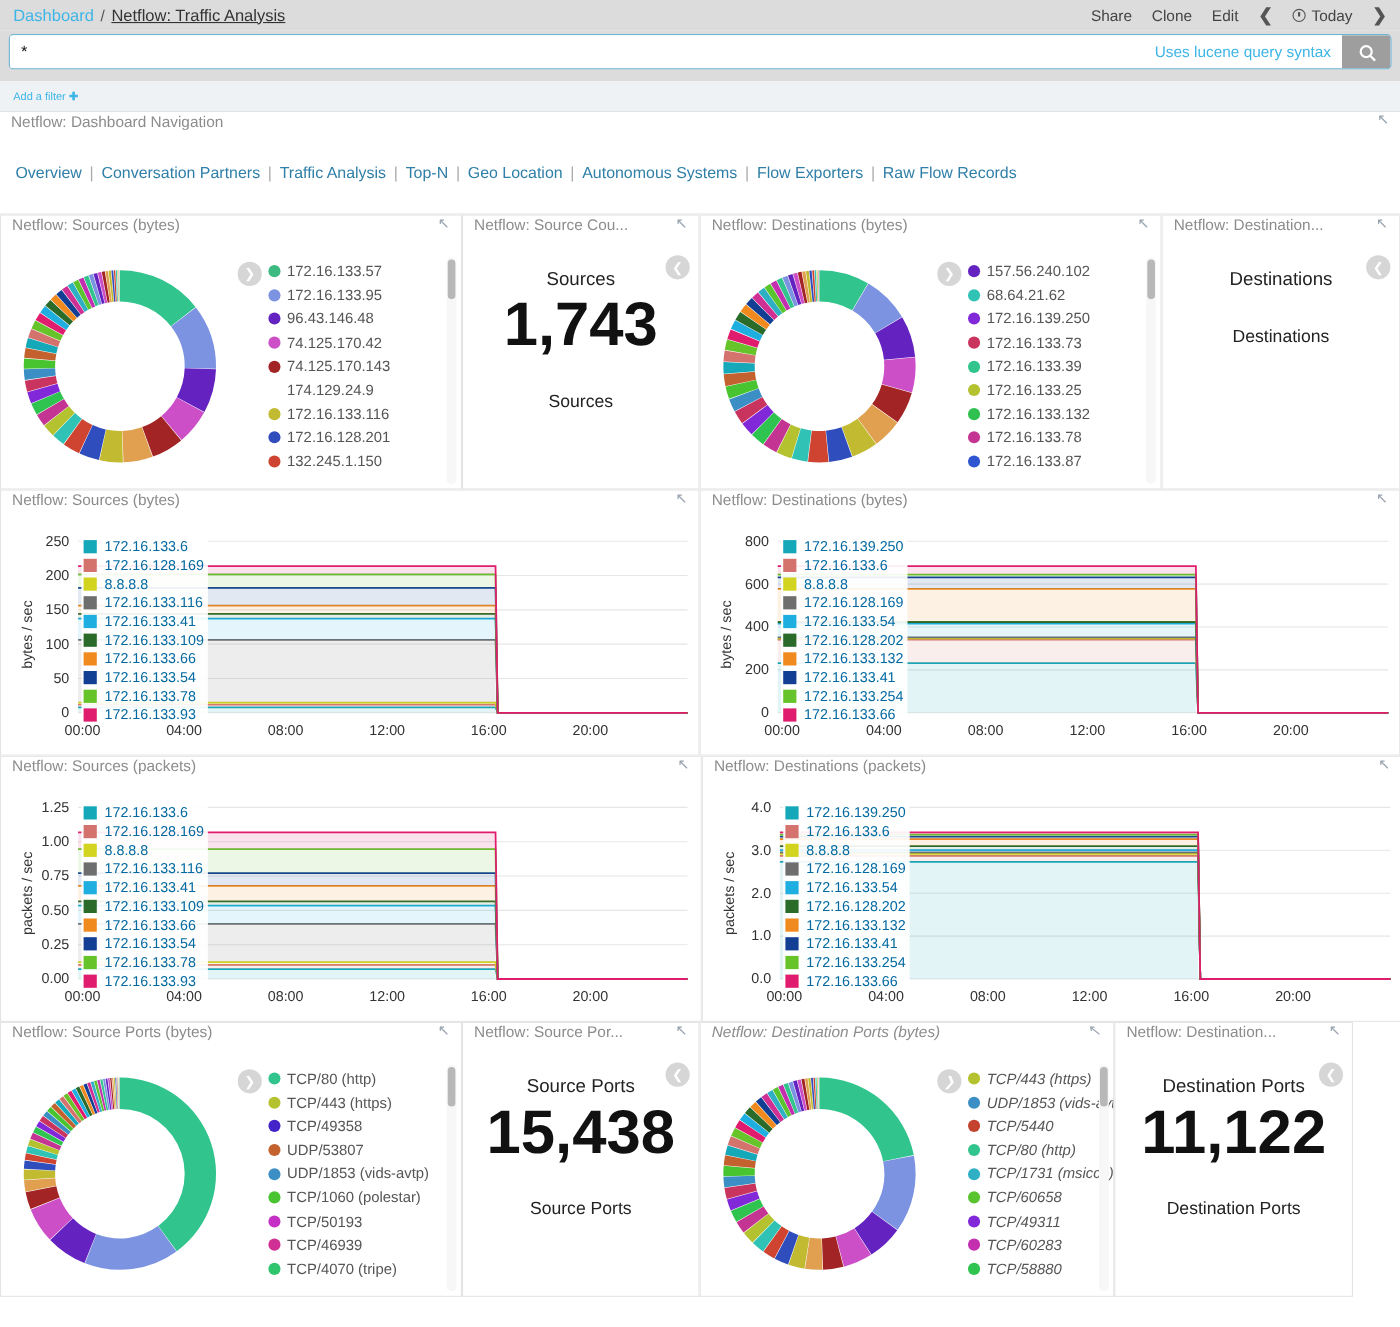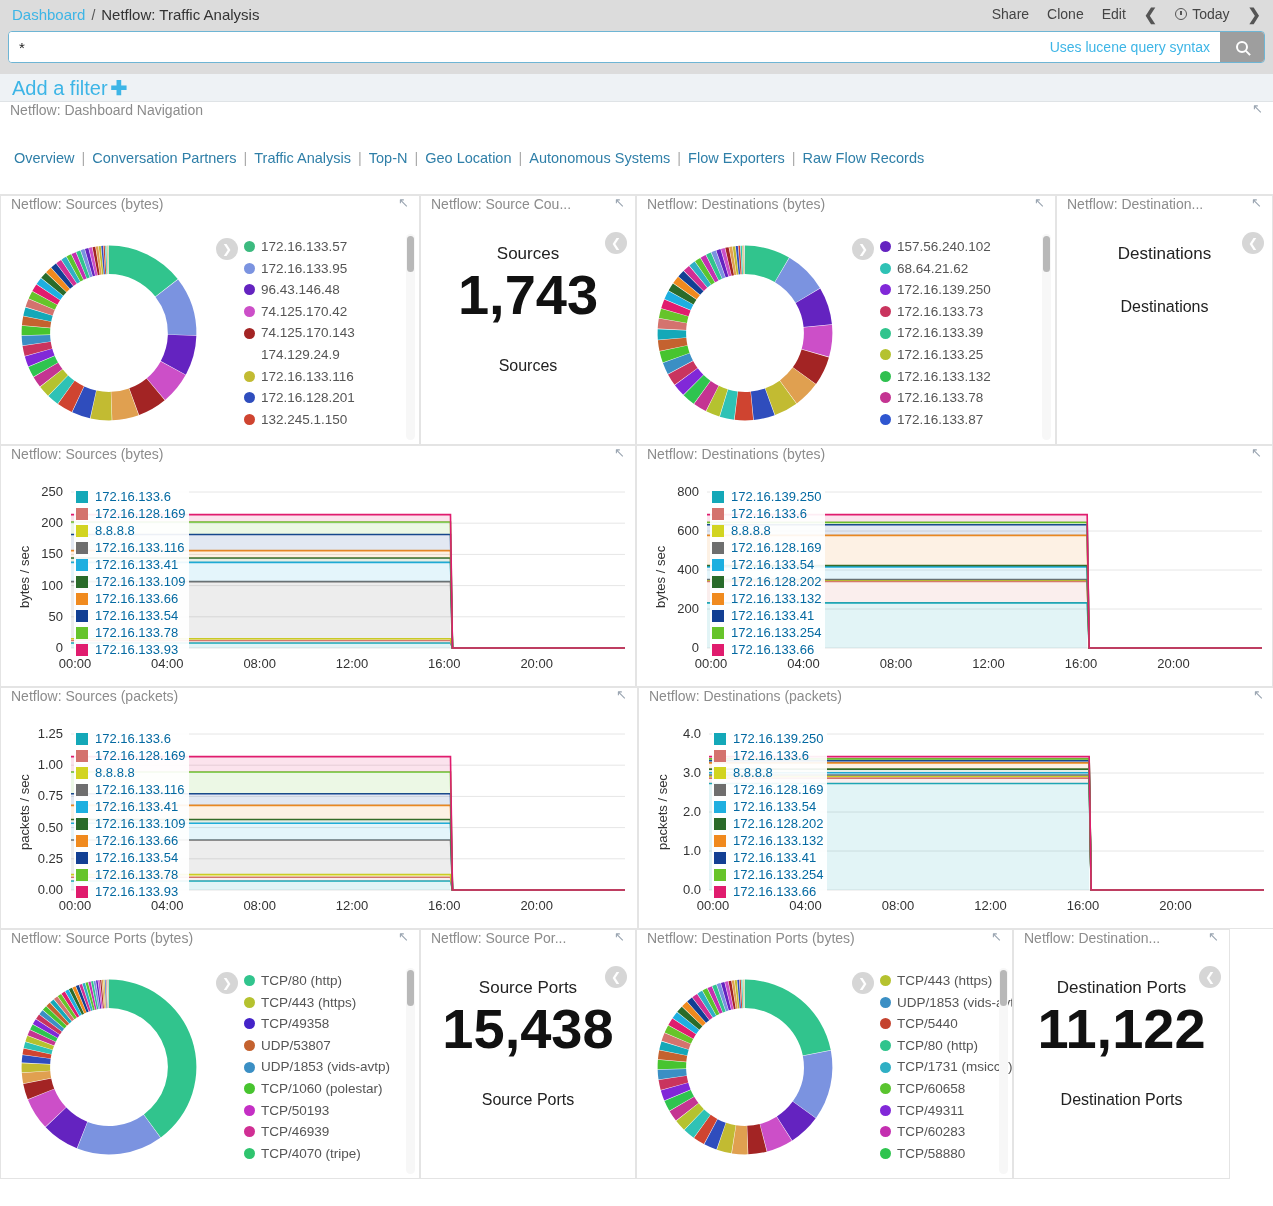--- a/index.html
+++ b/index.html
@@ -14,21 +14,21 @@
   .topbar {
     height: 28px;
     background: #dcdcdc;
     display: flex; align-items: center;
     padding: 0 12px;
     position: relative;
   }
   .crumbs { display: flex; align-items: baseline; gap: 6px; font-size: 15px; }
   .crumb-link { color: #3db5e6; cursor: pointer; }
   .crumb-sep { color: #555; font-size: 14px; }
-  .crumb-current { color: #333; font-size: 15px; }
+  .crumb-current { color: #333; font-size: 15px; text-decoration: underline; }
   .topbar-right {
     margin-left: auto; display: flex; align-items: center; gap: 18px;
     font-size: 14px; color: #444;
   }
   .topbar-right .tb-item { cursor: pointer; }
   .tb-arrow { font-size: 16px; color: #555; font-weight: 700; }
   .tb-time { display: flex; align-items: center; gap: 5px; }
   .clock-glyph {
     display: inline-block; width: 12px; height: 12px;
     border: 1.5px solid #555; border-radius: 50%; position: relative;
@@ -68,21 +68,21 @@
   .mag::after {
     content:""; position:absolute; right:-5px; bottom:-3px;
     width:6px; height:2px; background:#fff; transform: rotate(45deg);
   }
 
   
   .filterbar {
     height: 28px; background: #eef2f5; display: flex; align-items: center;
     padding: 0 12px; border-bottom: 1px solid #dfe3e6;
   }
-  .add-filter { color: #3db5e6; font-size: 20px; cursor: pointer; }
+  .add-filter { color: #3db5e6; font-size: 10px; cursor: pointer; }
   .add-filter .plus { font-weight: 700; margin-left: 3px; }
 
   
   .dash { background: #fff; }
   .panel { position: relative; background: #fff; border: 1px solid #e4e4e4; }
   .panel-head {
     display: flex; align-items: flex-start; height: 30px;
     padding: 0 10px; font-size: 14px; color: #888;
   }
   .panel-title {
@@ -934,21 +934,21 @@
         <span class="expand-icon">↗</span>
       </div>
       <div class="metric-body">
         <span class="metric-back">❮</span>
         <div class="metric-label">Source Ports</div>
         <div class="metric-value" style="color:#111111">15,438</div>
         <div class="metric-sub">Source Ports</div>
       </div>
     </div>
 
-    <div class="panel" style="width:377px;">
+    <div class="panel" style="width:377px;font-style:italic;">
       <div class="panel-head">
         <span class="panel-title">Netflow: Destination Ports (bytes)</span>
         <span class="expand-icon">↗</span>
       </div>
       <div class="donut-body">
         <div class="donut-wrap">
           <svg width="190" height="190" viewBox="0 0 100 100" id="donut-dp">
               <path d="M50 4 A46 46 0 0 1 95.13171702973597 41.10460130472831 L80.41485278090902 44.005274792316904 A31 31 0 0 0 50 19 Z" fill="#31c48d"></path>
               <path d="M95.18521353351969 41.380459529056736 A46 46 0 0 1 87.37925285555666 76.81028638340814 L75.19036605483166 68.06780169316636 A31 31 0 0 0 80.45090477258935 44.191179247842584 Z" fill="#7b93e0"></path>
               <path d="M87.21478174124752 77.03812160545385 A46 46 0 0 1 74.88482568292761 88.68779459636212 L66.77020861240774 76.07220940189622 A31 31 0 0 0 75.07952682562333 68.22134282106673 Z" fill="#6423c0"></path>

